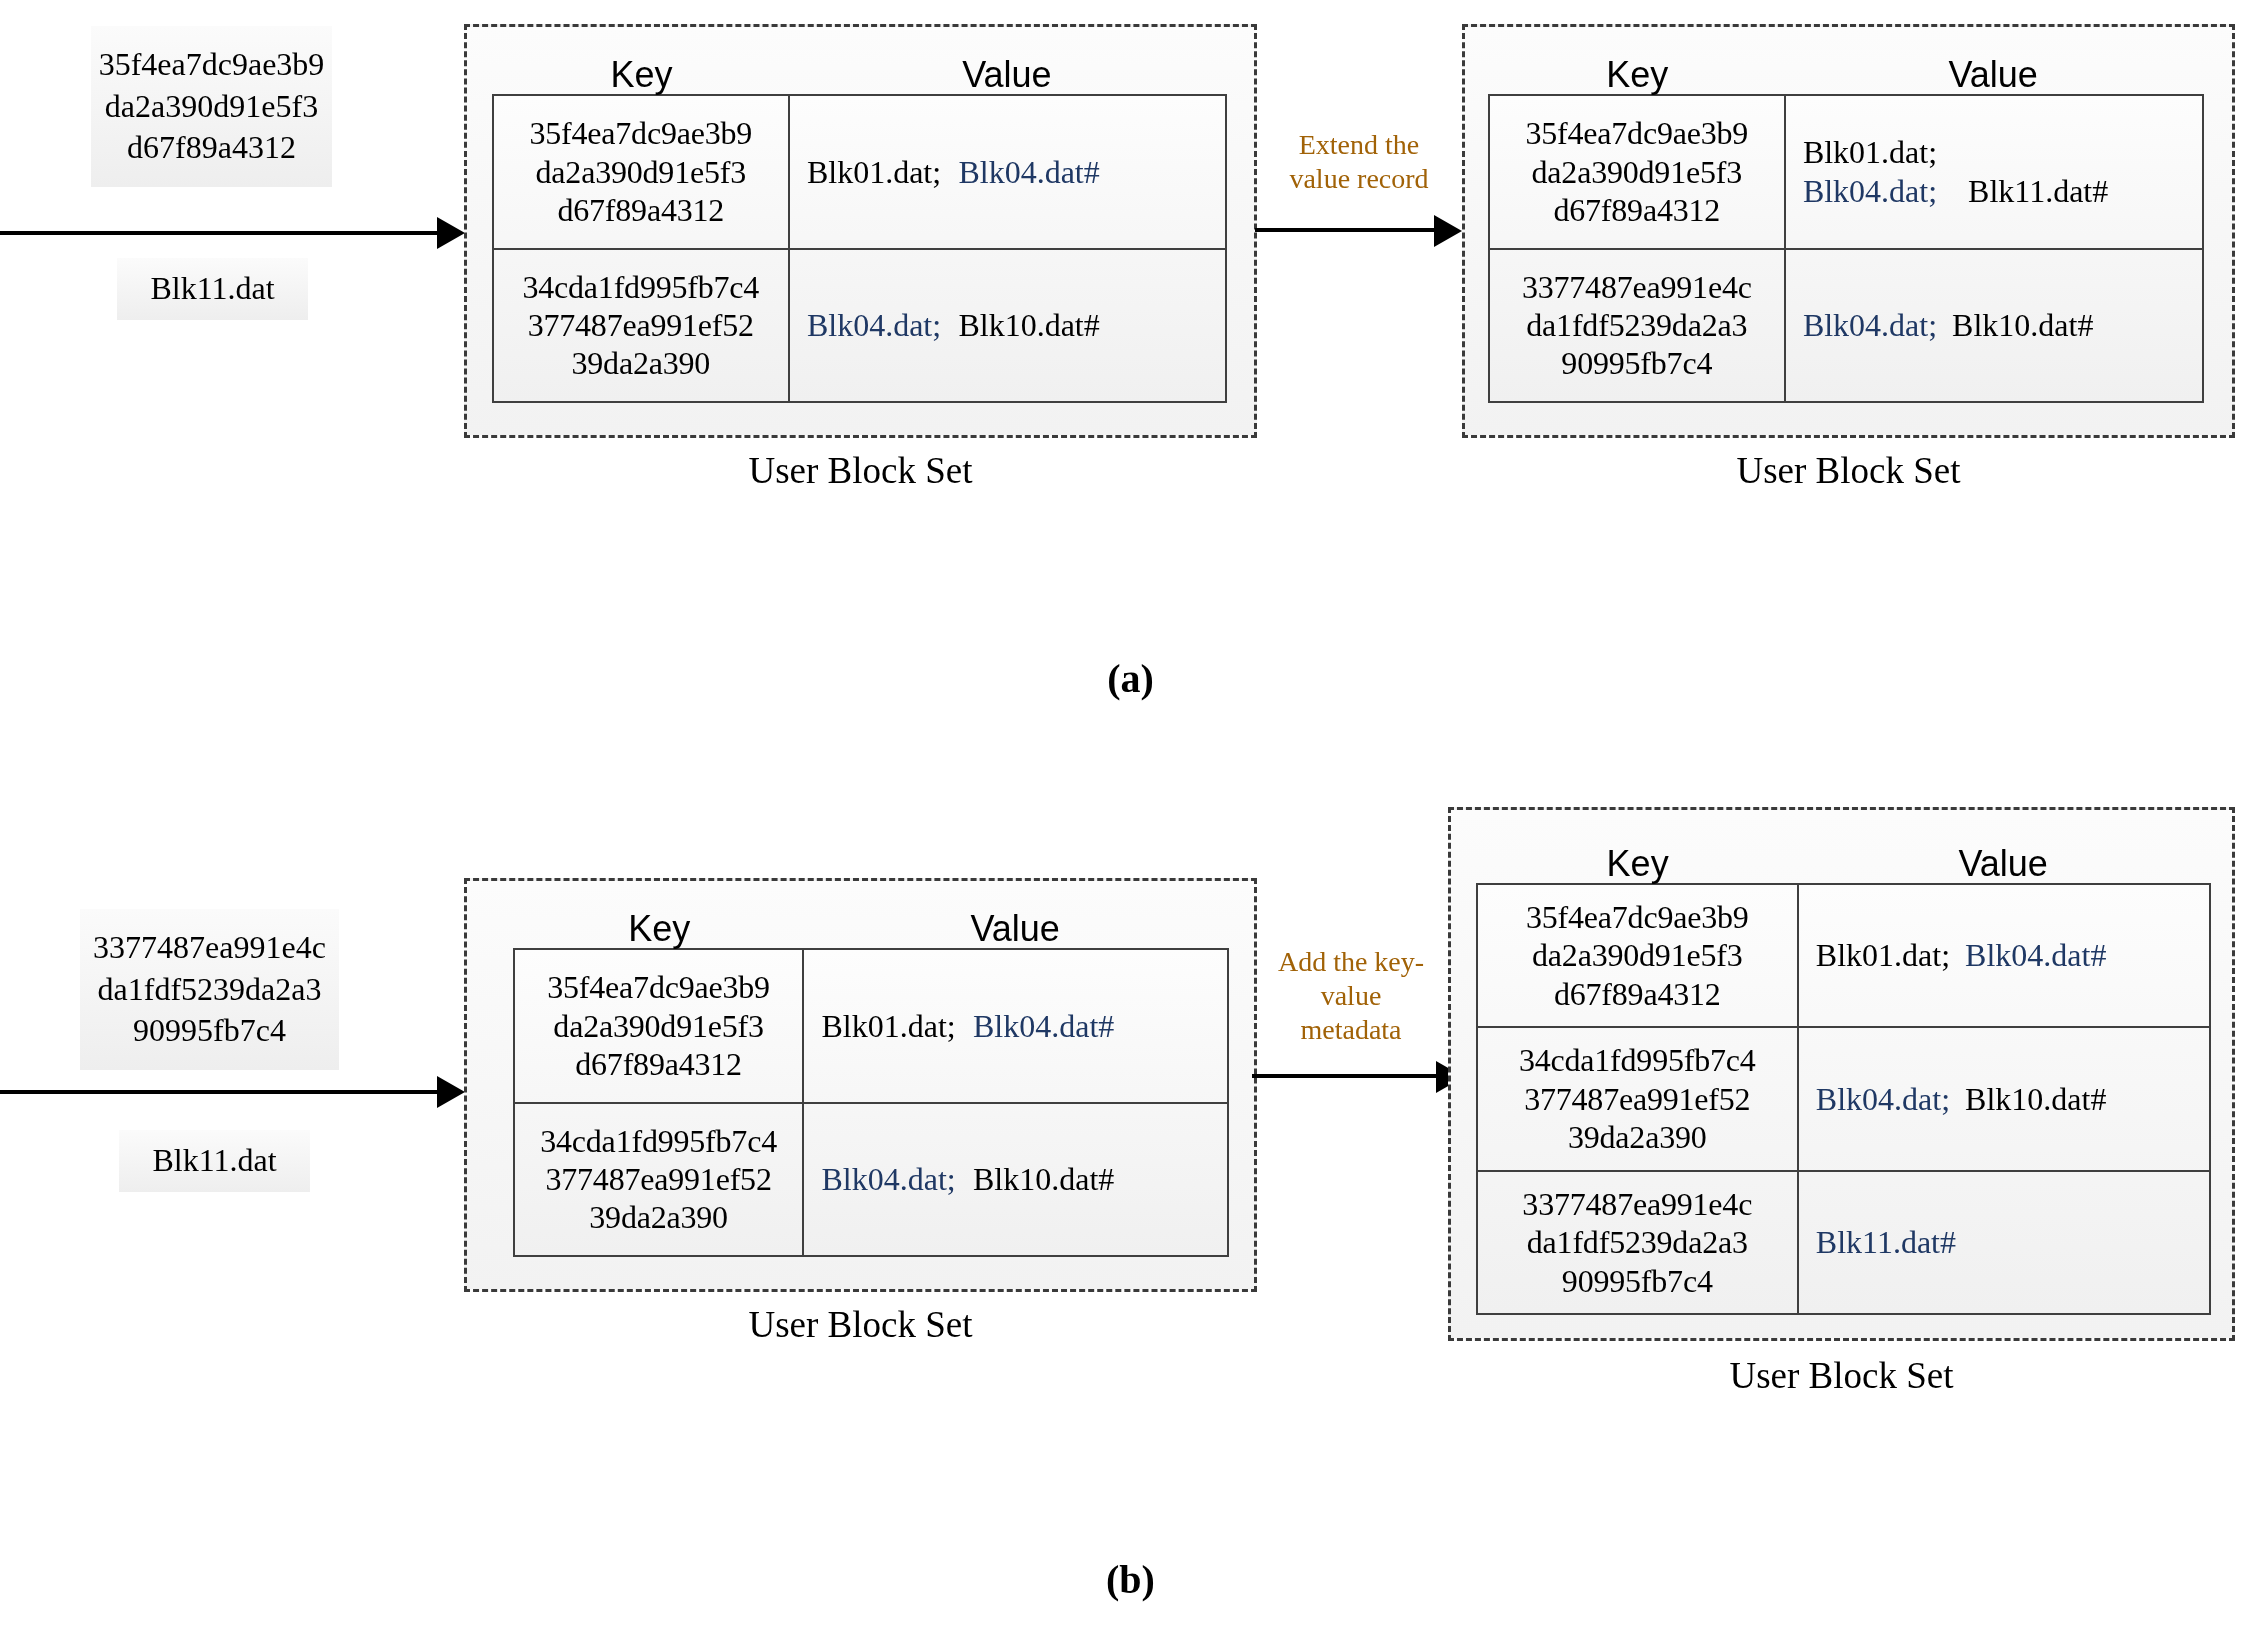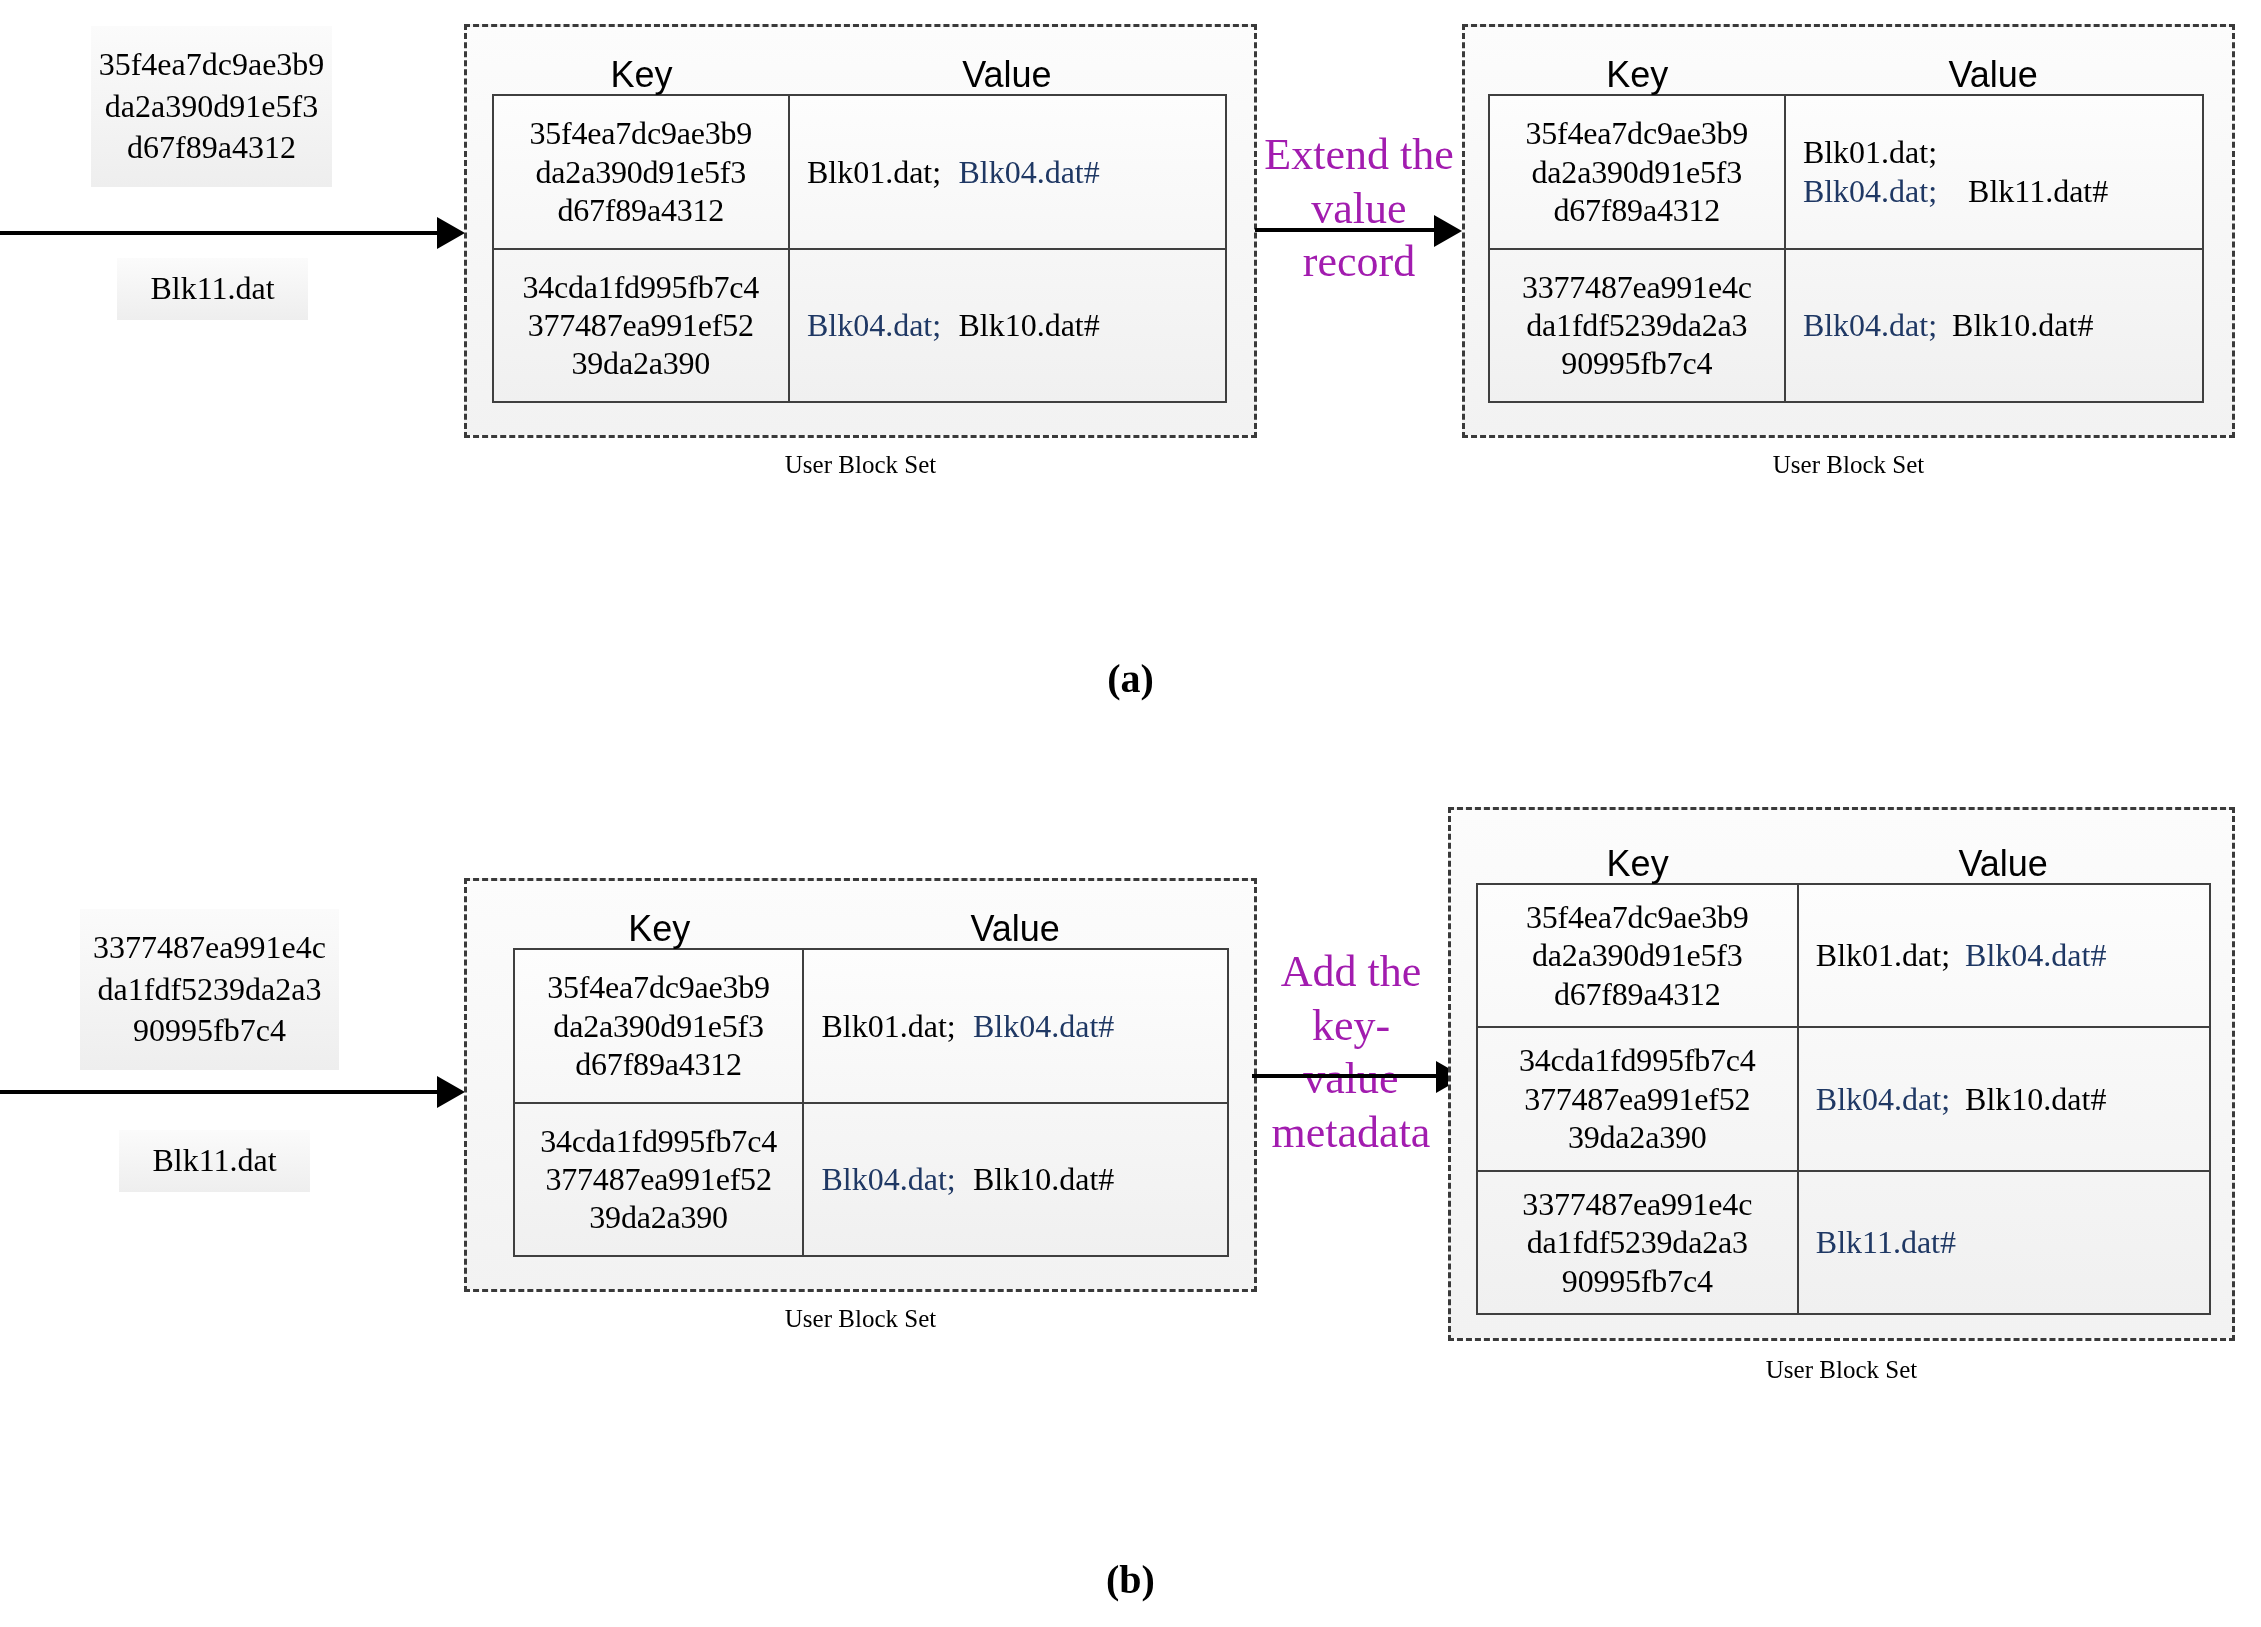--- a/index.html
+++ b/index.html
@@ -19,21 +19,21 @@
   
   .ubs-box {
     position: absolute;
     border: 3.1px dashed #3a3a3a;
     background: linear-gradient(180deg,#fcfcfc 0%,#f2f2f2 100%);
     box-sizing: border-box;
   }
   .ubs-caption {
     position: absolute;
     text-align: center;
-    font-size: 25px;
+    font-size: 37px;
     line-height: 1.1;
     white-space: nowrap;
     color: #000;
   }
 
   
   .kv-table {
     position: absolute;
     box-sizing: border-box;
     border: 2.5px solid #3f3f3f;
@@ -108,23 +108,23 @@
   .arrow-head {
     position: absolute;
     width: 0; height: 0;
     border-top: 16px solid transparent;
     border-bottom: 16px solid transparent;
     border-left: 28px solid #000;
   }
   .arrow-label {
     position: absolute;
     text-align: center;
-    font-size: 44px;
+    font-size: 28px;
     line-height: 1.22;
-    color: #a21caf;
+    color: #a16207;
   }
 
   
   .fig-caption {
     position: absolute;
     font-size: 40px;
     font-weight: bold;
     text-align: center;
     color: #000;
     font-family: "Liberation Serif", "DejaVu Serif", serif;

